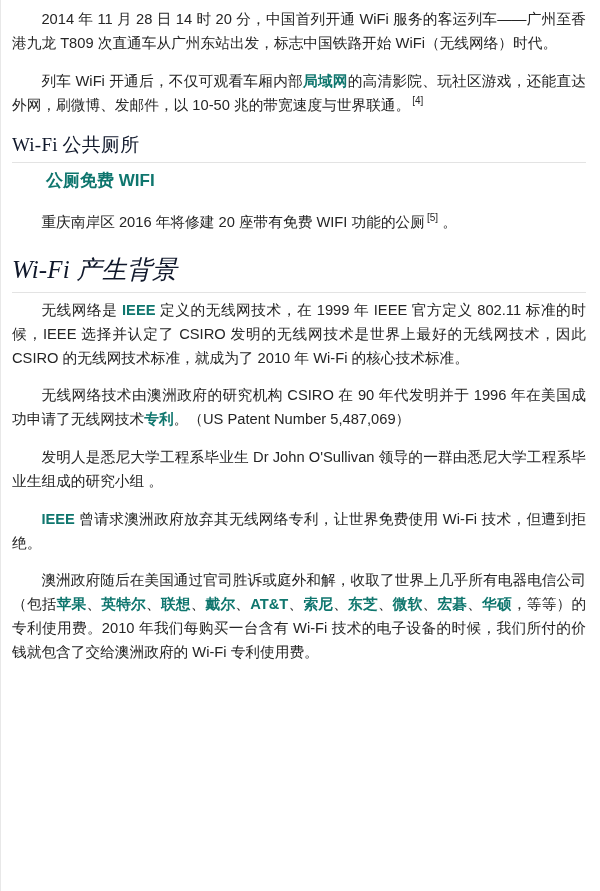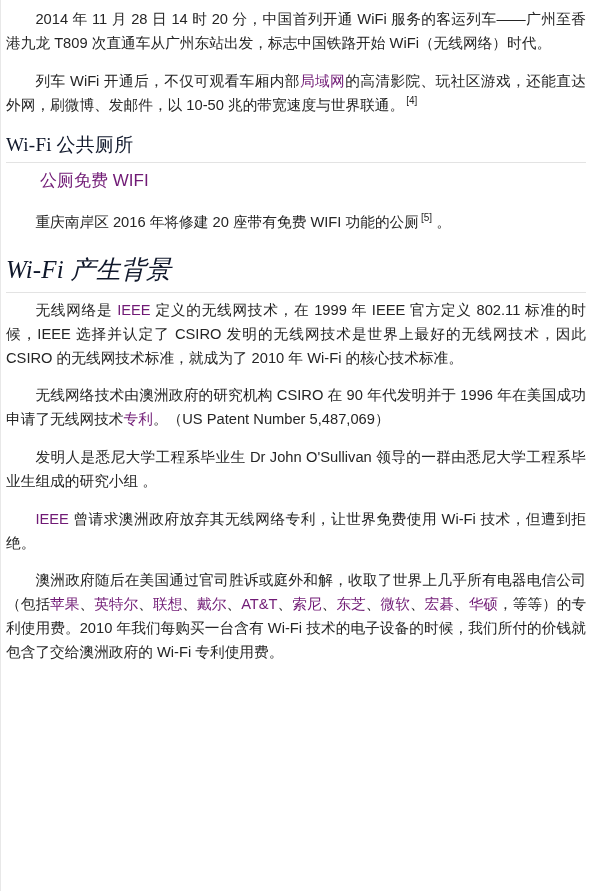--- a/index.html
+++ b/index.html
@@ -12,42 +12,43 @@
     height: 891px;
     font-family: "Liberation Sans", sans-serif;
     color: #252525;
     overflow: hidden;
   }
   .page {
     position: relative;
     width: 600px;
     height: 891px;
     box-sizing: border-box;
-    padding: 8px 14px 0 6px;
+    padding: 8px 14px 0 12px;
   }
   
   .left-rule {
     position: absolute;
     left: 0;
     top: 0;
     width: 1px;
     height: 891px;
     background: #e8e8e8;
   }
   p.para {
     margin: 0 0 14px 0;
     font-size: 14.7px;
     line-height: 1.62;
     text-indent: 2em;
     text-align: justify;
     color: #252525;
   }
   a.lnk {
-    color: #701a75;
+    color: #0f766e;
     text-decoration: none;
+    font-weight: bold;
   }
   .ref {
     font-size: 10px;
     color: #252525;
     vertical-align: super;
     margin-left: 2px;
   }
   h2.sec {
     font-family: "Liberation Serif", serif;
     font-size: 19px;

